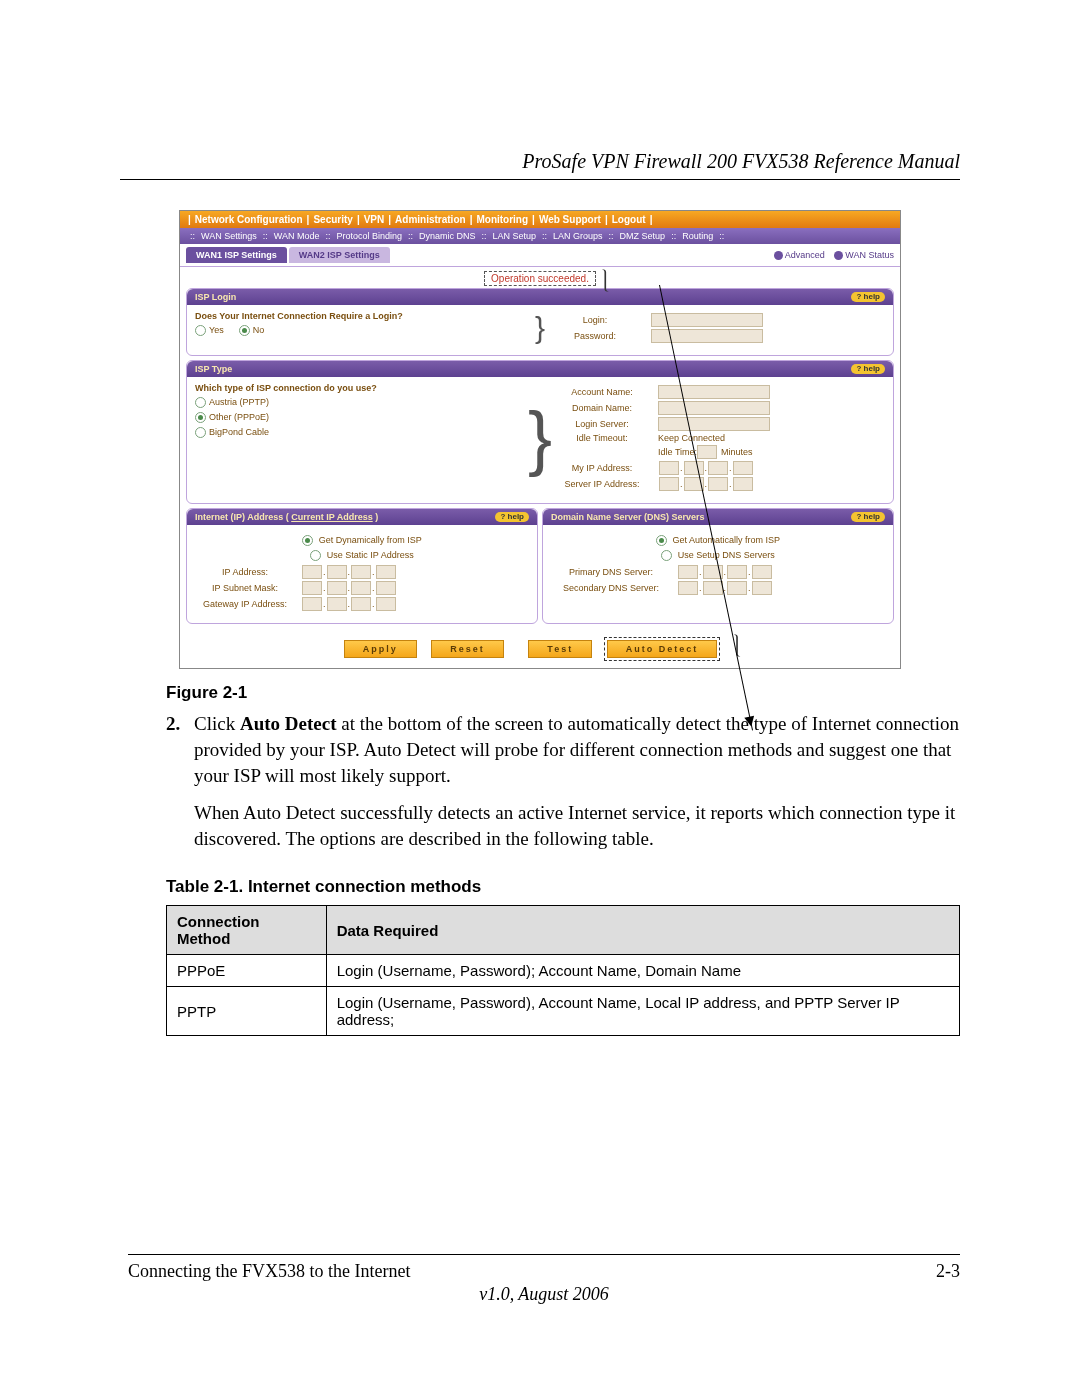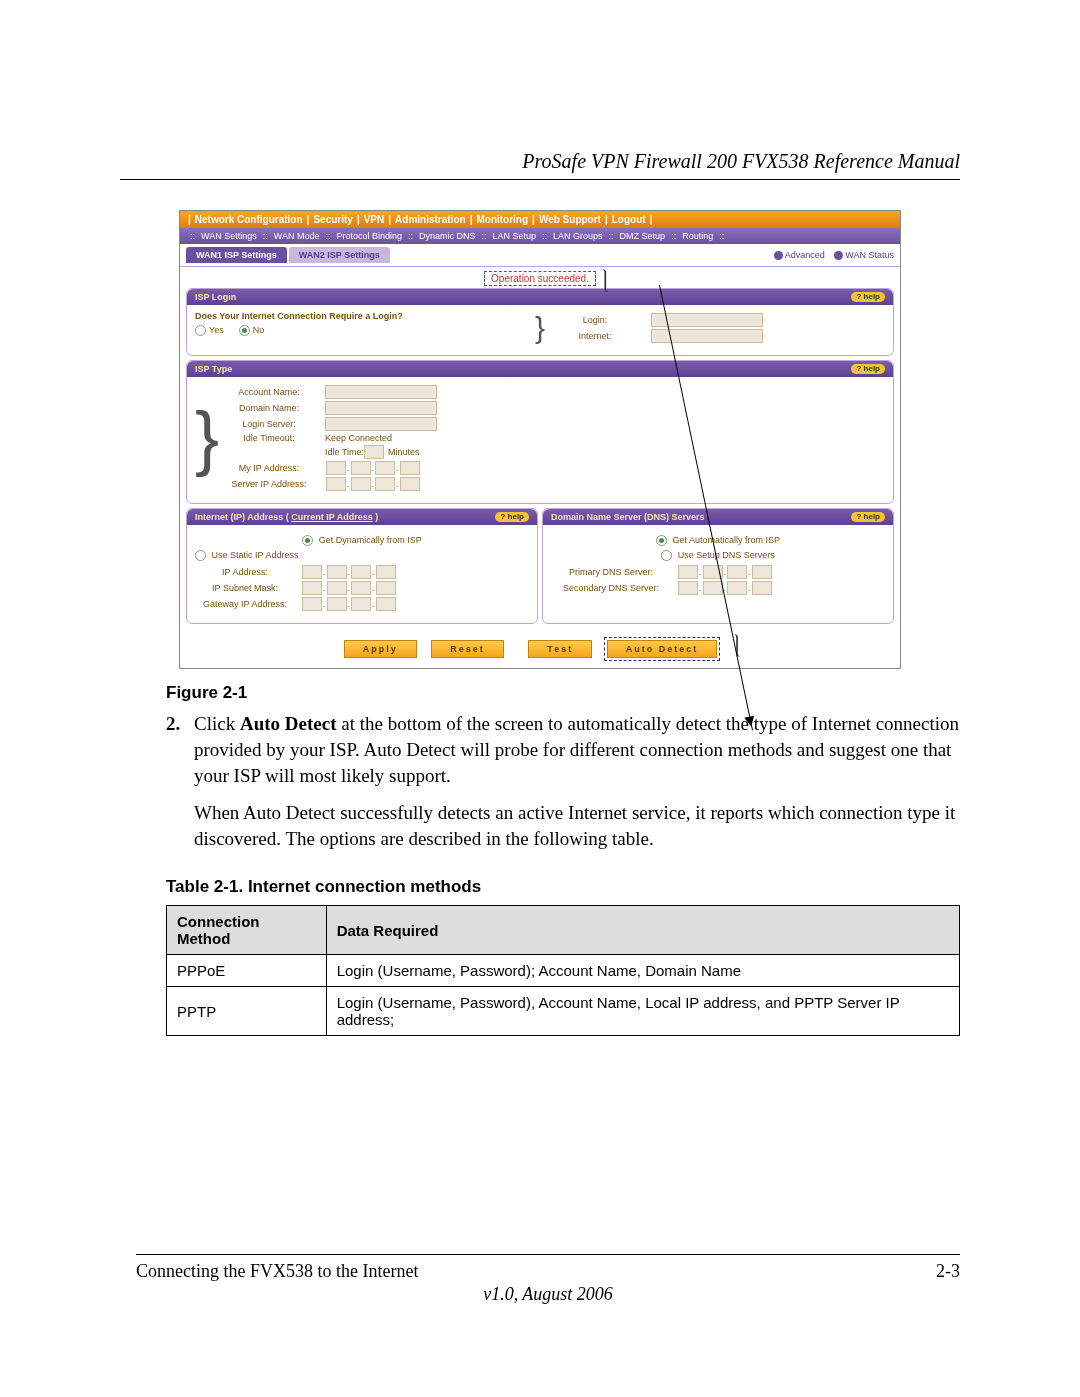--- a/index.html
+++ b/index.html
@@ -54,21 +54,21 @@
 .step .txt{flex:1}
 .para{margin:12px 0 0 74px;font-size:19px;line-height:1.35}
 .tcap{font-family:Arial,sans-serif;font-weight:bold;font-size:17px;margin:26px 0 8px 46px}
 
 
 table.t{border-collapse:collapse;width:calc(100% - 46px);margin-left:46px;font-family:Arial,sans-serif;font-size:15px}
 table.t th,table.t td{border:1px solid #000;padding:7px 10px;text-align:left}
 table.t th{background:#ddd;font-weight:bold}
 
 
-.ftr{position:absolute;bottom:92px;left:136px;right:120px}
+.ftr{position:absolute;bottom:92px;left:128px;right:120px}
 .ftr .line{border-top:1px solid #000;padding-top:6px;display:flex;font-size:18px}
 .ftr .line .r{margin-left:auto}
 .ftr .ver{text-align:center;font-style:italic;font-size:18px;margin-top:2px}
 </style>
 </head>
 <body>
 
 <div class="page">
   <div class="hdr">ProSafe VPN Firewall 200 FVX538 Reference Manual</div>
   <hr class="hrule">
@@ -110,33 +110,39 @@
             <span class="o sel"></span><span>No</span>
           </div>
         </div>
         <div style="color:#555;font-size:30px;align-self:center">}</div>
         <div class="col">
           <div class="frow">
               <span class="flabel">Login:</span>
               <span class="fin"></span>
             </div>
           <div class="frow">
-              <span class="flabel">Internet:</span>
+              <span class="flabel">Password:</span>
               <span class="fin"></span>
             </div>
         </div>
       </div>
     </div>
 
     <div class="panel">
       <div class="panelhead">
         <span>ISP Type</span>
         <span class="help">? <span>help</span></span>
       </div>
       <div class="panelbody">
+        <div class="col">
+          <div class="q">Which type of ISP connection do you use?</div>
+          <div class="radio"><span class="o"></span><span>Austria (PPTP)</span></div>
+          <div class="radio"><span class="o sel"></span><span>Other (PPPoE)</span></div>
+          <div class="radio"><span class="o"></span><span>BigPond Cable</span></div>
+        </div>
         <div style="color:#555;font-size:72px;align-self:center;line-height:0.6">}</div>
         <div class="col">
           <div class="frow">
               <span class="flabel">Account Name:</span>
               <span class="fin"></span>
             </div>
           <div class="frow">
               <span class="flabel">Domain Name:</span>
               <span class="fin"></span>
             </div>
@@ -163,21 +169,21 @@
     </div>
 
     <div class="twocol">
       <div class="panel">
         <div class="panelhead">
           <span><span>Internet (IP) Address</span> ( <u>Current IP Address</u> )</span>
           <span class="help">? <span>help</span></span>
         </div>
         <div class="panelbody" style="display:block">
           <div class="radio" style="text-align:center"><span class="o sel"></span> <span>Get Dynamically from ISP</span></div>
-          <div class="radio" style="text-align:left"><span class="o"></span> <span>Use Static IP Address</span></div>
+          <div class="radio" style="text-align:center"><span class="o"></span> <span>Use Static IP Address</span></div>
           <div class="frow ip"><span class="flabel">IP Address:</span><span class="fin"></span>.<span class="fin"></span>.<span class="fin"></span>.<span class="fin"></span></div>
           <div class="frow ip"><span class="flabel">IP Subnet Mask:</span><span class="fin"></span>.<span class="fin"></span>.<span class="fin"></span>.<span class="fin"></span></div>
           <div class="frow ip"><span class="flabel">Gateway IP Address:</span><span class="fin"></span>.<span class="fin"></span>.<span class="fin"></span>.<span class="fin"></span></div>
         </div>
       </div>
       <div class="panel">
         <div class="panelhead">
           <span>Domain Name Server (DNS) Servers</span>
           <span class="help">? <span>help</span></span>
         </div>

